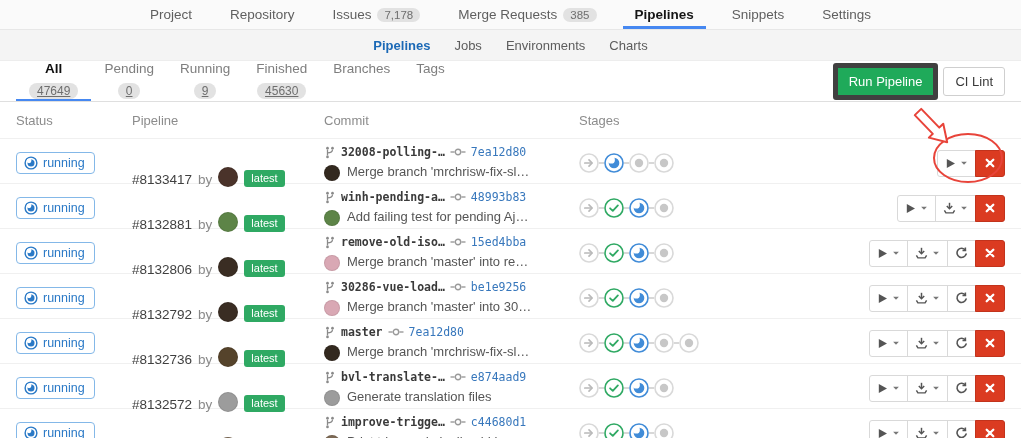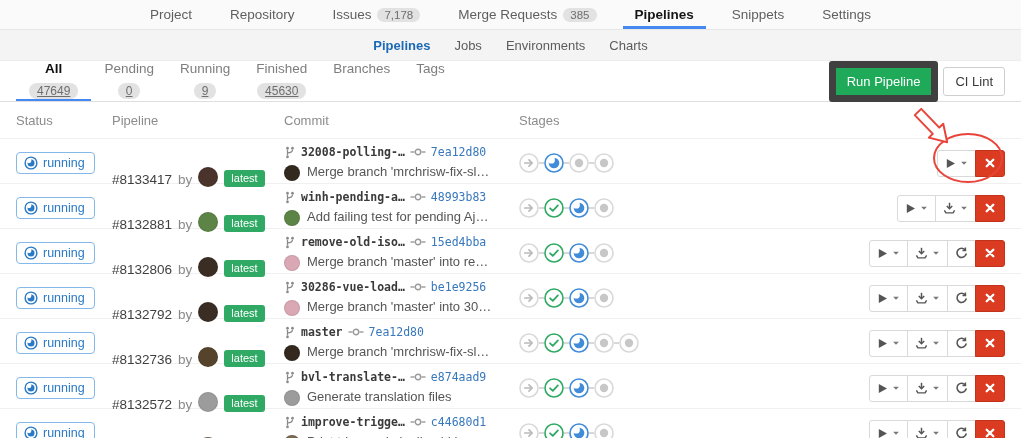--- a/index.html
+++ b/index.html
@@ -34,32 +34,32 @@
   .subnav a.active { color: #1b69b6; font-weight: 600; }
 
   
   .tabsbar { display: flex; align-items: stretch; padding: 0 16px; height: 41px; border-bottom: 1px solid #dfdfdf; }
   .tabs { display: flex; }
   .tab { display: flex; align-items: center; gap: 7px; padding: 0 13px; color: #7e7e7e; font-size: 13.5px; flex-direction: column; }
   .tab.active { color: #0f0f0f; font-weight: 700; box-shadow: inset 0 -2px 0 #4688f1; }
   .tab .pill { font-size: 12px; padding: 1px 8px; text-decoration: underline; }
   .bar-actions { margin-left: auto; display: flex; align-items: center; }
   .btn-green {
-    background: #1faa5a; border: 7px solid #404040; color: #fff; border-radius: 3px;
+    background: #1faa5a; border: 5px solid #404040; color: #fff; border-radius: 3px;
     padding: 6px 11px; font-size: 13px; font-family: inherit; cursor: pointer;
   }
   .btn-white {
     background: #fff; border: 1px solid #cfcfcf; color: #3a3a3a; border-radius: 3px;
     padding: 6px 11px; font-size: 13px; font-family: inherit; margin-left: 5px; cursor: pointer;
   }
 
   
   .thead, .row {
     display: grid; grid-template-columns: 96px 172px 235px 1fr 150px;
-    padding: 0 16px; align-items: center;
+    padding: 0 16px; align-items: center; gap: 20px;
   }
   .thead { height: 36px; color: #8c8c8c; font-size: 13px; }
   .row { height: 45px; border-top: 1px solid #f0f0f0; }
 
   
   .sbadge {
     display: inline-flex; align-items: center; gap: 5px;
     border: 1px solid #84b8e8; color: #2a79c6; background: #fff;
     border-radius: 4px; padding: 3px 9px 3px 7px; font-size: 12.5px;
   }

